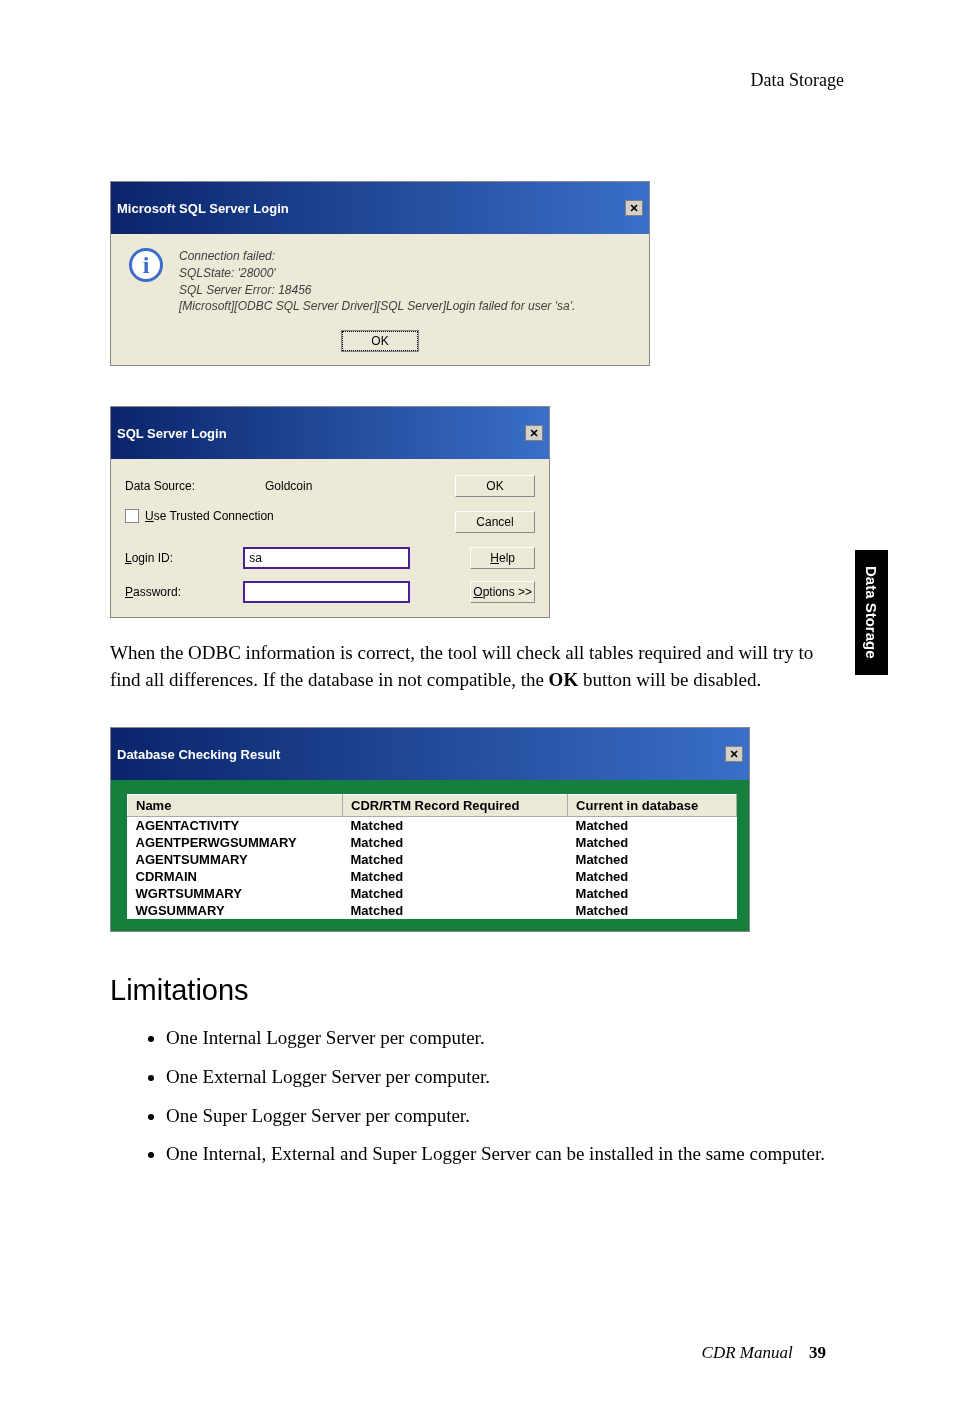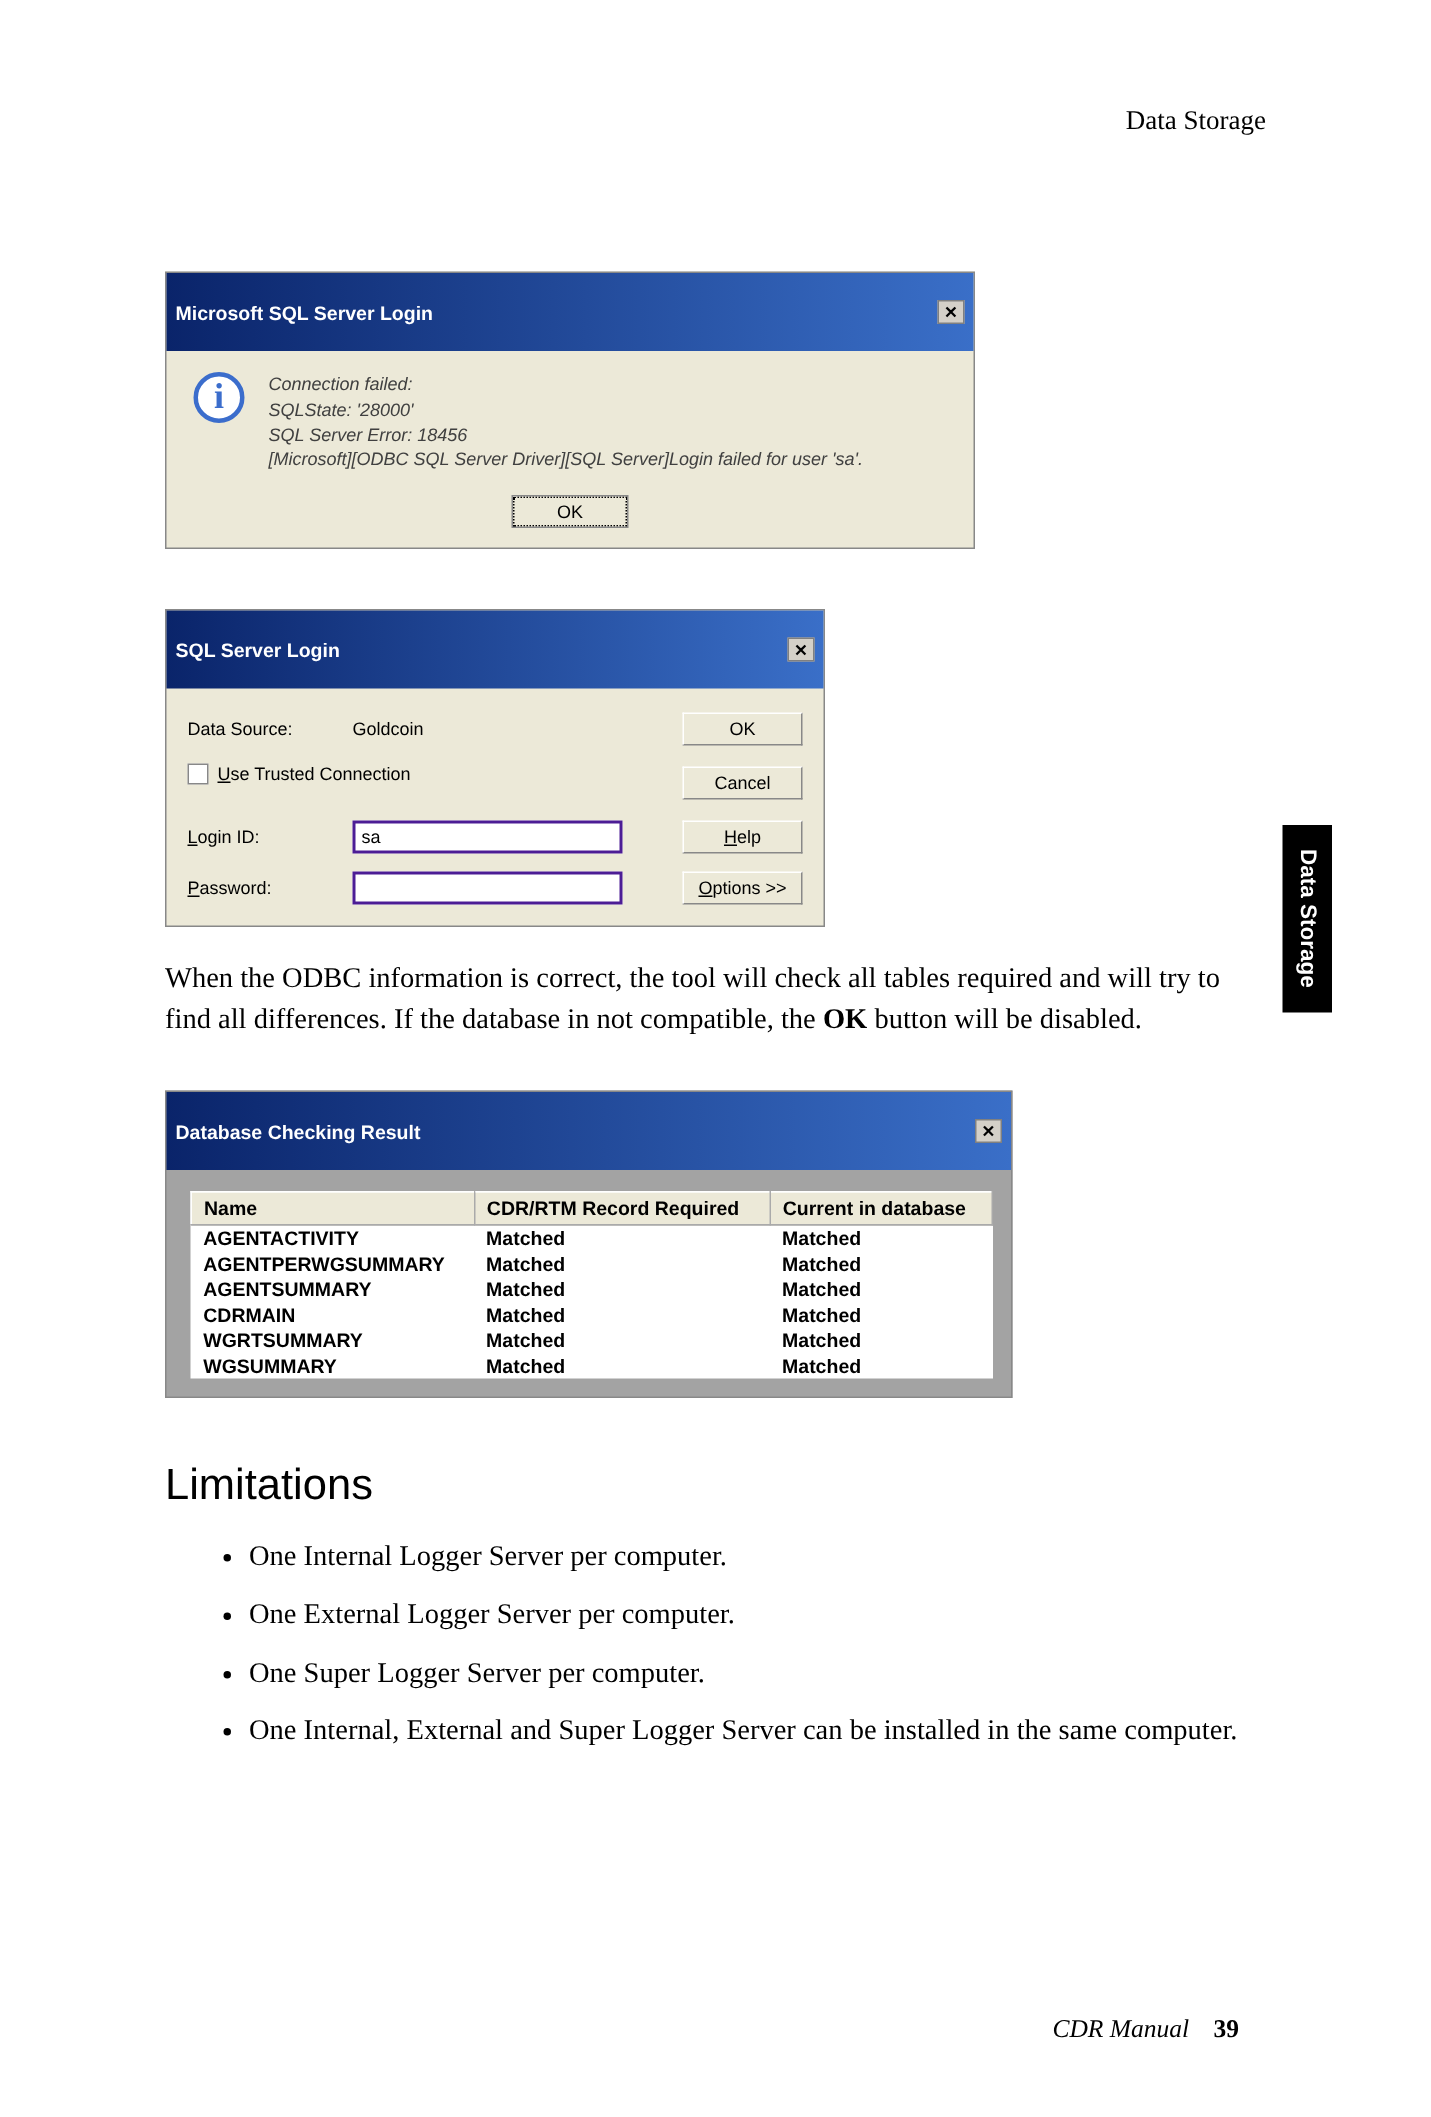--- a/index.html
+++ b/index.html
@@ -97,20 +97,21 @@
     margin-top: 16px;
   }
   .dlg2-body {
     padding: 16px 14px 14px 14px;
     font-size: 12px;
   }
   .dlg2-row {
     display: flex;
     align-items: center;
     margin-bottom: 12px;
+    gap: 30px;
   }
   .dlg2-label {
     width: 110px;
   }
   .dlg2-value {
     flex: 1;
   }
   .dlg2-btn {
     width: 80px;
     font-size: 12px;
@@ -155,23 +156,23 @@
     background: #000;
     color: #fff;
     font-family: Arial, sans-serif;
     font-weight: bold;
     font-size: 15px;
     writing-mode: vertical-rl;
     padding: 16px 8px;
   }
   
   .dlg3 {
-    width: 565px;
-    border: 1px solid #888;
-    background: #a3a3a3;
+    width: 640px;
+    border: 1px solid #888;
+    background: #15803d;
     margin-bottom: 42px;
   }
   .dlg3-body {
     padding: 14px 12px 12px 16px;
   }
   .dlg3-table {
     width: 100%;
     border-collapse: collapse;
     font-family: Tahoma, Arial, sans-serif;
     font-size: 13px;

